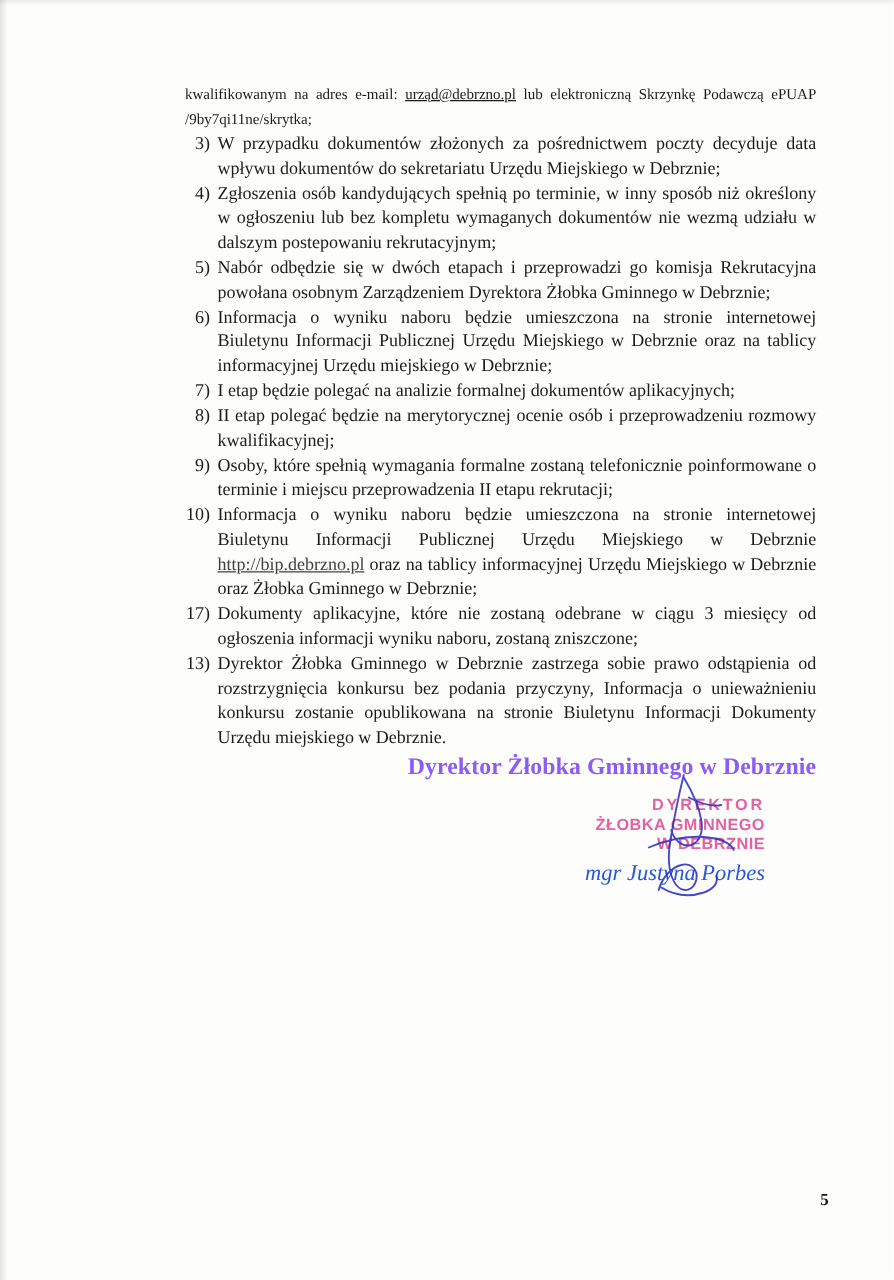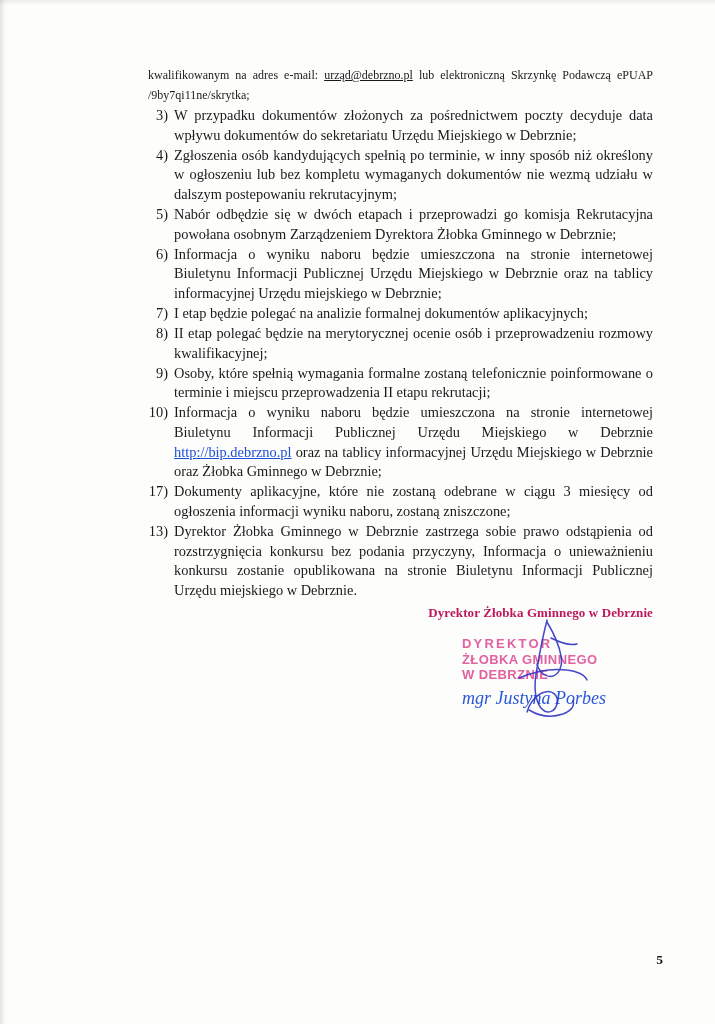--- a/index.html
+++ b/index.html
@@ -67,45 +67,45 @@
     line-height: 19.6px;
   }
 
   ol.numbered > li .item-text {
     flex: 1 1 auto;
     text-align: justify;
     text-justify: inter-word;
   }
 
   .item-text .link {
-    color: #1d4ed8;
+    color: #404040;
     text-decoration: underline;
   }
 
   .signature-block {
     position: absolute;
     left: 148px;
     top: 603px;
     width: 505px;
     text-align: right;
   }
 
   .signature-title {
-    font-size: 13px;
+    font-size: 19px;
     font-weight: bold;
     letter-spacing: 0.1px;
-    color: #be185d;
+    color: #8b5cf6;
   }
 
   .stamp {
     position: absolute;
     left: 462px;
     top: 636px;
     width: 150px;
-    text-align: left;
+    text-align: right;
     color: #d4397f;
     pointer-events: none;
   }
 
   .stamp-line1 {
     font-family: "Liberation Sans", sans-serif;
     font-size: 13px;
     font-weight: bold;
     letter-spacing: 2.2px;
     color: #e0559a;
@@ -224,21 +224,21 @@
       </li>
 
       <li>
         <span class="marker">17)</span>
         <span class="item-text">Dokumenty aplikacyjne, które nie zostaną odebrane w ciągu 3 miesięcy od ogłoszenia informacji wyniku naboru, zostaną zniszczone;</span>
       </li>
 
 
       <li>
         <span class="marker">13)</span>
-        <span class="item-text">Dyrektor Żłobka Gminnego w Debrznie zastrzega sobie prawo odstąpienia od rozstrzygnięcia konkursu bez podania przyczyny, Informacja o unieważnieniu konkursu zostanie opublikowana na stronie Biuletynu Informacji Publicznej Urzędu miejskiego w Debrznie.</span>
+        <span class="item-text">Dyrektor Żłobka Gminnego w Debrznie zastrzega sobie prawo odstąpienia od rozstrzygnięcia konkursu bez podania przyczyny, Informacja o unieważnieniu konkursu zostanie opublikowana na stronie Biuletynu Informacji Dokumenty Urzędu miejskiego w Debrznie.</span>
       </li>
 
     </ol>
   </div>
 
   <div class="signature-block">
     <span class="signature-title">Dyrektor Żłobka Gminnego w Debrznie</span>
   </div>
 
   <div class="stamp">

